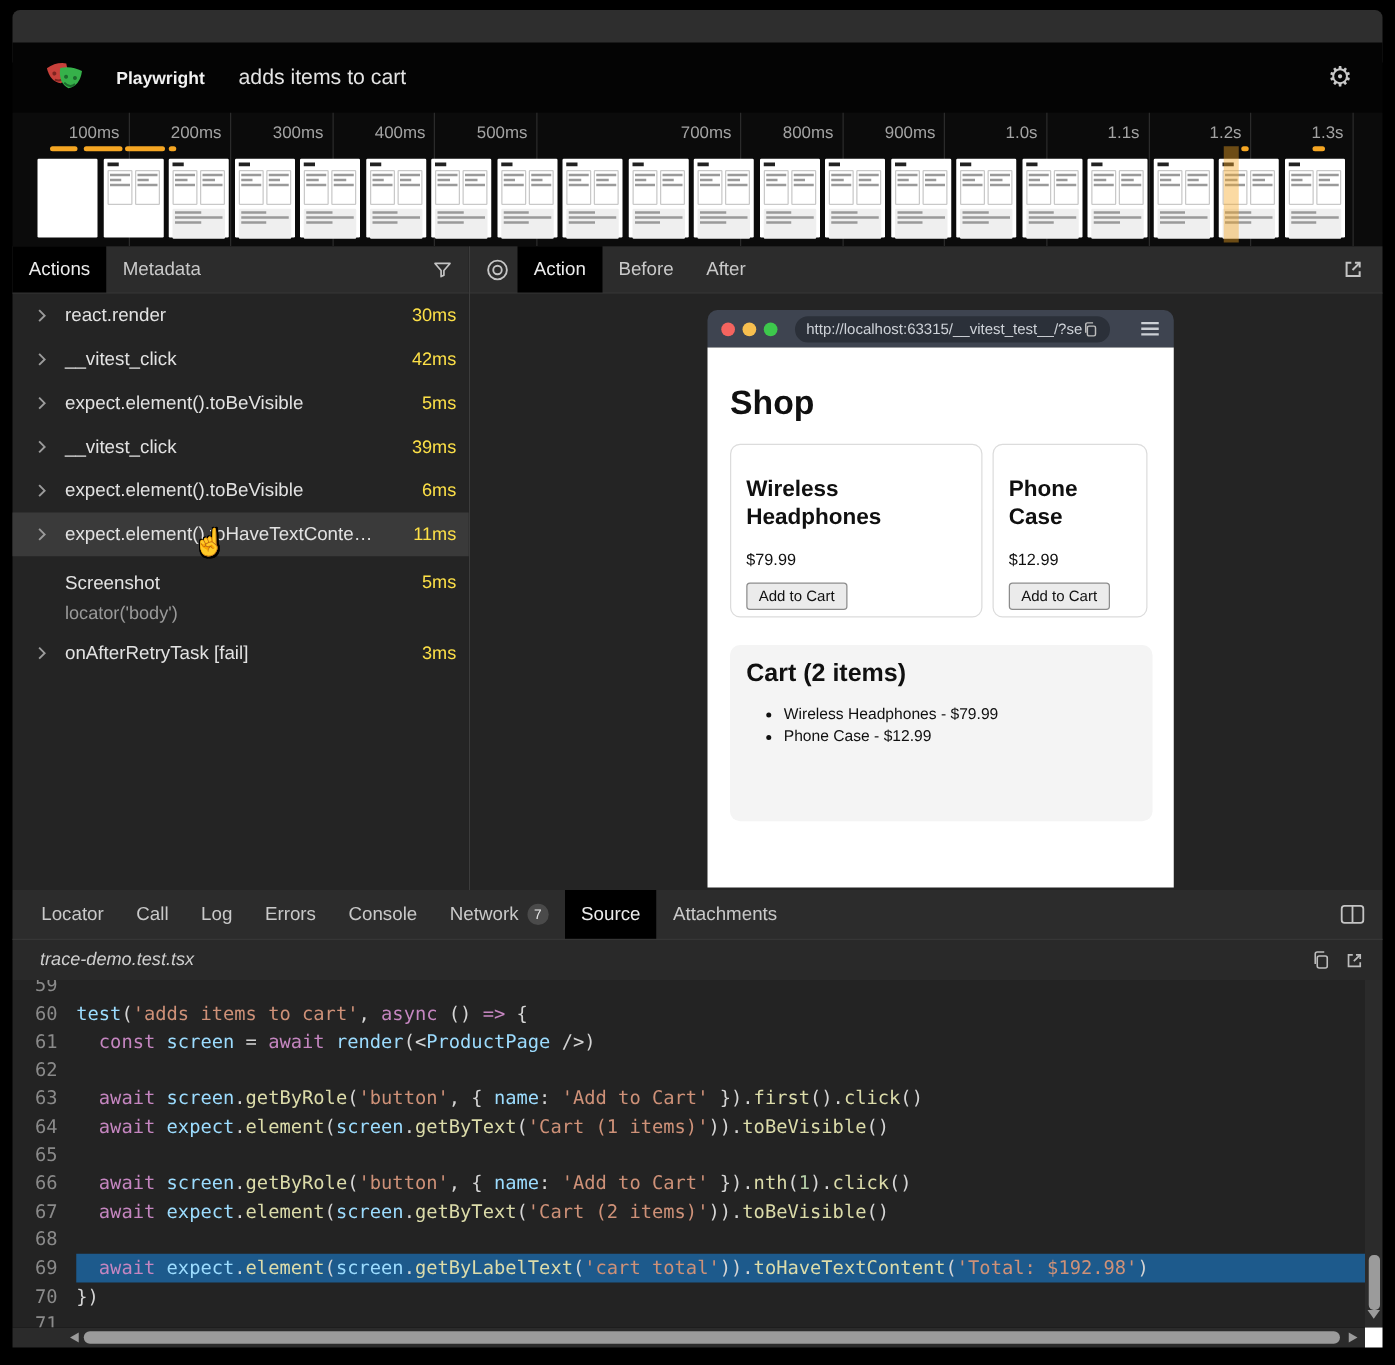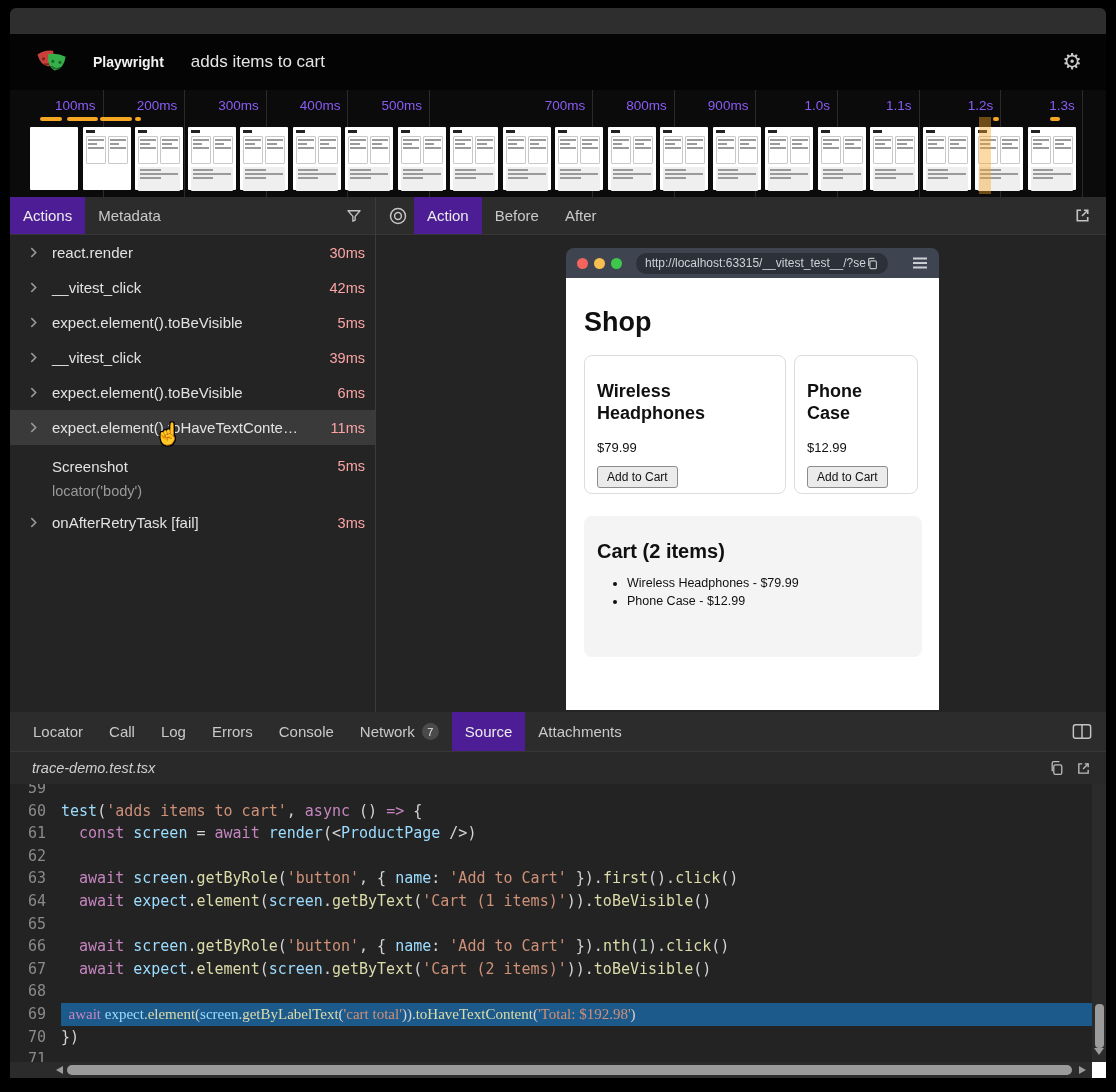--- a/index.html
+++ b/index.html
@@ -16,50 +16,50 @@
   
   .appheader{left:10px;top:34px;width:1096px;height:56px;background:#040404;display:flex;align-items:center;}
   .appheader .logo{margin-left:26px;}
   .appheader .app-name{margin-left:25px;font-size:14px;font-weight:bold;color:#f2f2f2;}
   .appheader .test-title{margin-left:27px;font-size:17px;color:#e4e4e4;}
   .appheader .gear{margin-left:auto;margin-right:24px;font-size:22px;color:#c9c9c9;}
 
   
   .timeline{left:10px;top:90px;width:1096px;height:107px;background:#0b0b0b;overflow:hidden;}
   .tl-col{position:absolute;top:0;height:107px;border-right:1px solid #2b2b2b;box-sizing:border-box;}
-  .tl-col span{position:absolute;right:7px;top:8px;font-size:13.5px;color:#8b5cf6;}
+  .tl-col span{position:absolute;right:7px;top:8px;font-size:13.5px;color:#a3a3a3;}
   .tl-mark{position:absolute;top:27px;height:4px;border-radius:2px;background:#f5a623;}
   .tl-band{position:absolute;top:27px;height:77px;background:rgba(245,166,35,.42);}
   .thumb{position:absolute;top:37px;width:48px;height:63px;background:#fff;border-radius:1px;box-sizing:border-box;padding:3px;}
   .t-title{width:9px;height:3px;background:#222;margin-bottom:3px;}
   .t-cards{display:flex;gap:2px;}
   .t-card{border:1px solid #c9c9c9;border-radius:1px;height:22px;flex:1;padding:2px 1px;}
   .t-card i{display:block;height:2px;background:#9a9a9a;margin-bottom:2px;}
   .t-card i.short{width:60%;}
   .t-cart{margin-top:3px;background:#efefef;border-radius:1px;height:20px;padding:2px;}
   .t-cart i{display:block;height:2px;background:#9a9a9a;margin-bottom:2px;}
   .t-cart i.short{width:55%;}
 
   
   .tabbar{background:#2c2c2c;display:flex;align-items:center;border-bottom:1px solid #363636;box-sizing:border-box;}
   .tab{padding:0 13px;font-size:15px;color:#c9c9c9;display:flex;align-items:center;height:100%;}
-  .tab.selected{background:#4c1d95;color:#ececec;}
+  .tab.selected{background:#000000;color:#ececec;}
   .badge{margin-left:7px;width:17px;height:17px;border-radius:50%;background:#4a4a4a;color:#e6e6e6;
          font-size:11px;display:inline-flex;align-items:center;justify-content:center;}
 
   
   .left-tabbar{left:10px;top:197px;width:365px;height:38px;}
   .left-tabbar .filter{margin-left:auto;margin-right:12px;display:flex;}
   .panel-divider{left:375px;top:197px;width:1px;height:515px;background:#3c3c3c;}
   .actions-list{left:10px;top:235px;width:365px;height:477px;background:#242424;}
   .action-row{display:flex;align-items:center;height:35px;padding-left:18px;box-sizing:border-box;}
   .action-row.selected{background:#3a3a3a;}
   .chev{width:14px;display:flex;align-items:center;}
   .action-label{margin-left:10px;font-size:15px;color:#e2e2e2;white-space:nowrap;}
-  .action-time{margin-left:auto;margin-right:10px;font-size:14.5px;color:#fca5a5;}
+  .action-time{margin-left:auto;margin-right:10px;font-size:14.5px;color:#fde047;}
   .action-row.has-sub{height:60px;flex-direction:column;align-items:stretch;padding-left:0;}
   .action-row.has-sub .main{display:flex;align-items:center;height:34px;padding-left:18px;margin-top:4px;}
   .action-sub{padding-left:42px;font-size:14.5px;color:#9a9a9a;}
 
   
   .right-tabbar{left:376px;top:197px;width:730px;height:38px;}
   .right-tabbar .target{margin-left:12px;margin-right:6px;display:flex;}
   .right-tabbar .extlink{margin-left:auto;margin-right:14px;display:flex;}
   .preview{left:376px;top:235px;width:730px;height:477px;background:#242424;}
   .browser{position:absolute;left:190px;top:13px;width:373px;height:462px;}
@@ -72,39 +72,39 @@
   .pagebody{height:432px;background:#fff;box-sizing:border-box;padding:0 17px 0 18px;overflow:hidden;}
   .shop-h1{margin:0;padding-top:29px;font-size:27px;font-weight:bold;color:#101010;}
   .products{display:flex;gap:8px;margin-top:17px;}
   .pcard{border:1px solid #dcdcdc;border-radius:8px;box-sizing:border-box;height:139px;padding:12px;}
   .pcard.p0{width:202px;}  .pcard.p1{width:124px;}
   .pname{font-size:18px;font-weight:bold;color:#101010;line-height:1.22;margin-top:13px;}
   .pprice{font-size:13px;color:#101010;margin-top:15px;}
   .pbtn{display:inline-block;margin-top:11px;font-size:12px;color:#111;background:#ebebeb;
         border:1px solid #8c8c8c;border-radius:3px;padding:3px 9px;}
   .cart{margin-top:22px;width:338px;height:141px;background:#f4f4f4;border-radius:8px;box-sizing:border-box;padding:12px 13px;}
-  .cart-h{font-size:20px;font-weight:bold;color:#101010;margin-top:12px;}
+  .cart-h{font-size:20px;font-weight:bold;color:#101010;margin-top:0;}
   .cart ul{margin:11px 0 0 0;padding-left:30px;font-size:12.5px;color:#101010;line-height:1.45;}
   .cart-total{margin-top:9px;background:#b0cbe7;border:2px solid #3a76ae;font-weight:bold;font-size:13.5px;
               color:#000;padding:1px 5px;box-sizing:border-box;width:100%;}
   .cursor-hand{left:155px;top:422px;font-size:21px;color:#fff;
                text-shadow:-1px -1px 0 #000,1px -1px 0 #000,-1px 1px 0 #000,1px 1px 0 #000;z-index:9;}
 
   
   .bottom-tabbar{left:10px;top:712px;width:1096px;height:40px;padding-left:10px;}
   .bottom-tabbar .cols{margin-left:auto;margin-right:14px;display:flex;}
   .filebar{left:10px;top:752px;width:1096px;height:32px;background:#292929;display:flex;align-items:center;}
   .filebar .fname{margin-left:22px;font-size:14.5px;color:#cfcfcf;font-style:italic;}
   .filebar .ficons{margin-left:auto;margin-right:14px;display:flex;gap:10px;}
   .code{left:10px;top:784px;width:1082px;height:278px;background:#232323;overflow:hidden;}
   .code-inner{margin-top:-7px;}
   .code-line{display:flex;height:22.6px;line-height:22.6px;font-family:"DejaVu Sans Mono",monospace;font-size:15px;}
   .ln{width:36px;text-align:right;margin-right:15px;color:#8a8a8a;flex:none;}
   .lc{white-space:pre;flex:1;color:#d4d4d4;}
-  .code-line.hl .lc{background:#1d5a8c;font-family:Liberation Serif, serif;}
+  .code-line.hl .lc{background:#1d5a8c;}
   .tk-kw{color:#c586c0;} .tk-var{color:#9cdcfe;} .tk-fn{color:#dcdcaa;}
   .tk-str{color:#ce9178;} .tk-num{color:#b5cea8;} .tk-pl{color:#d4d4d4;}
 
   
   .vscroll{left:1092px;top:784px;width:14px;height:278px;background:#2b2b2b;}
   .vthumb{position:absolute;left:2.5px;top:220px;width:9px;height:44px;background:#9b9b9b;border-radius:4px;}
   .varrow{position:absolute;left:2px;top:264px;width:0;height:0;border-left:5px solid transparent;
           border-right:5px solid transparent;border-top:7px solid #9b9b9b;}
   .hscroll{left:10px;top:1062px;width:1082px;height:16px;background:#2b2b2b;}
   .harrow-l{position:absolute;left:46px;top:3.5px;width:0;height:0;border-top:4.5px solid transparent;

